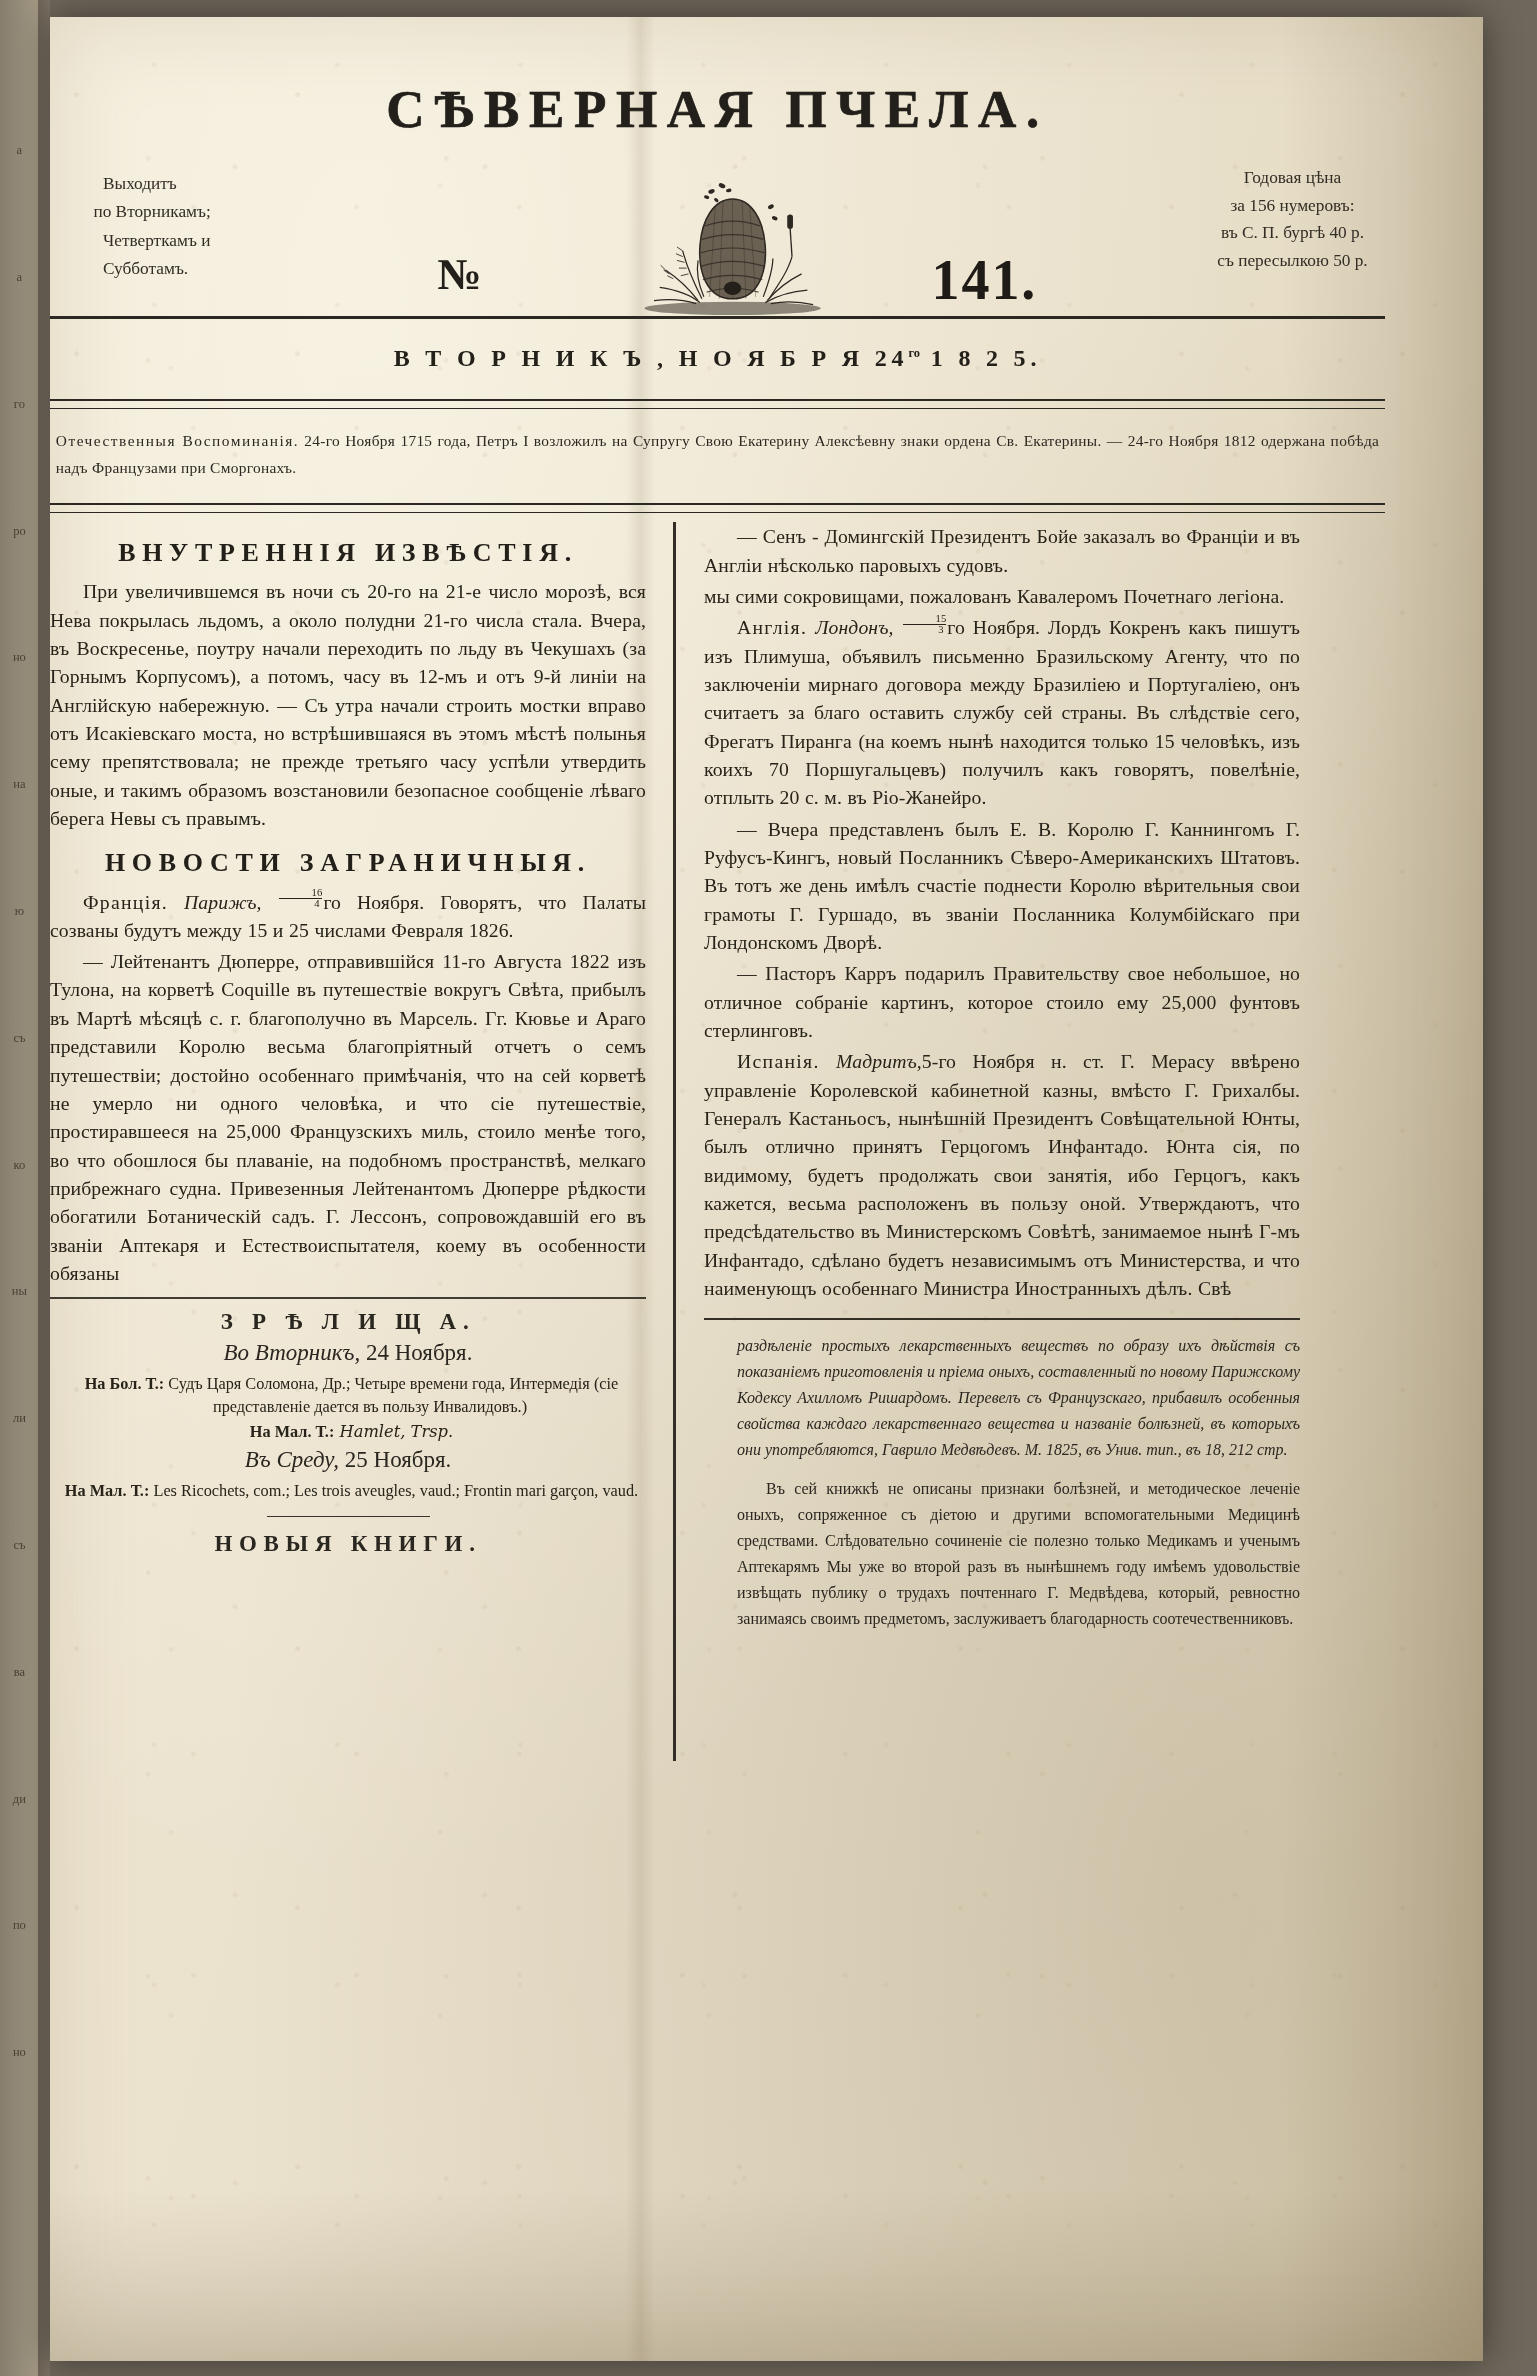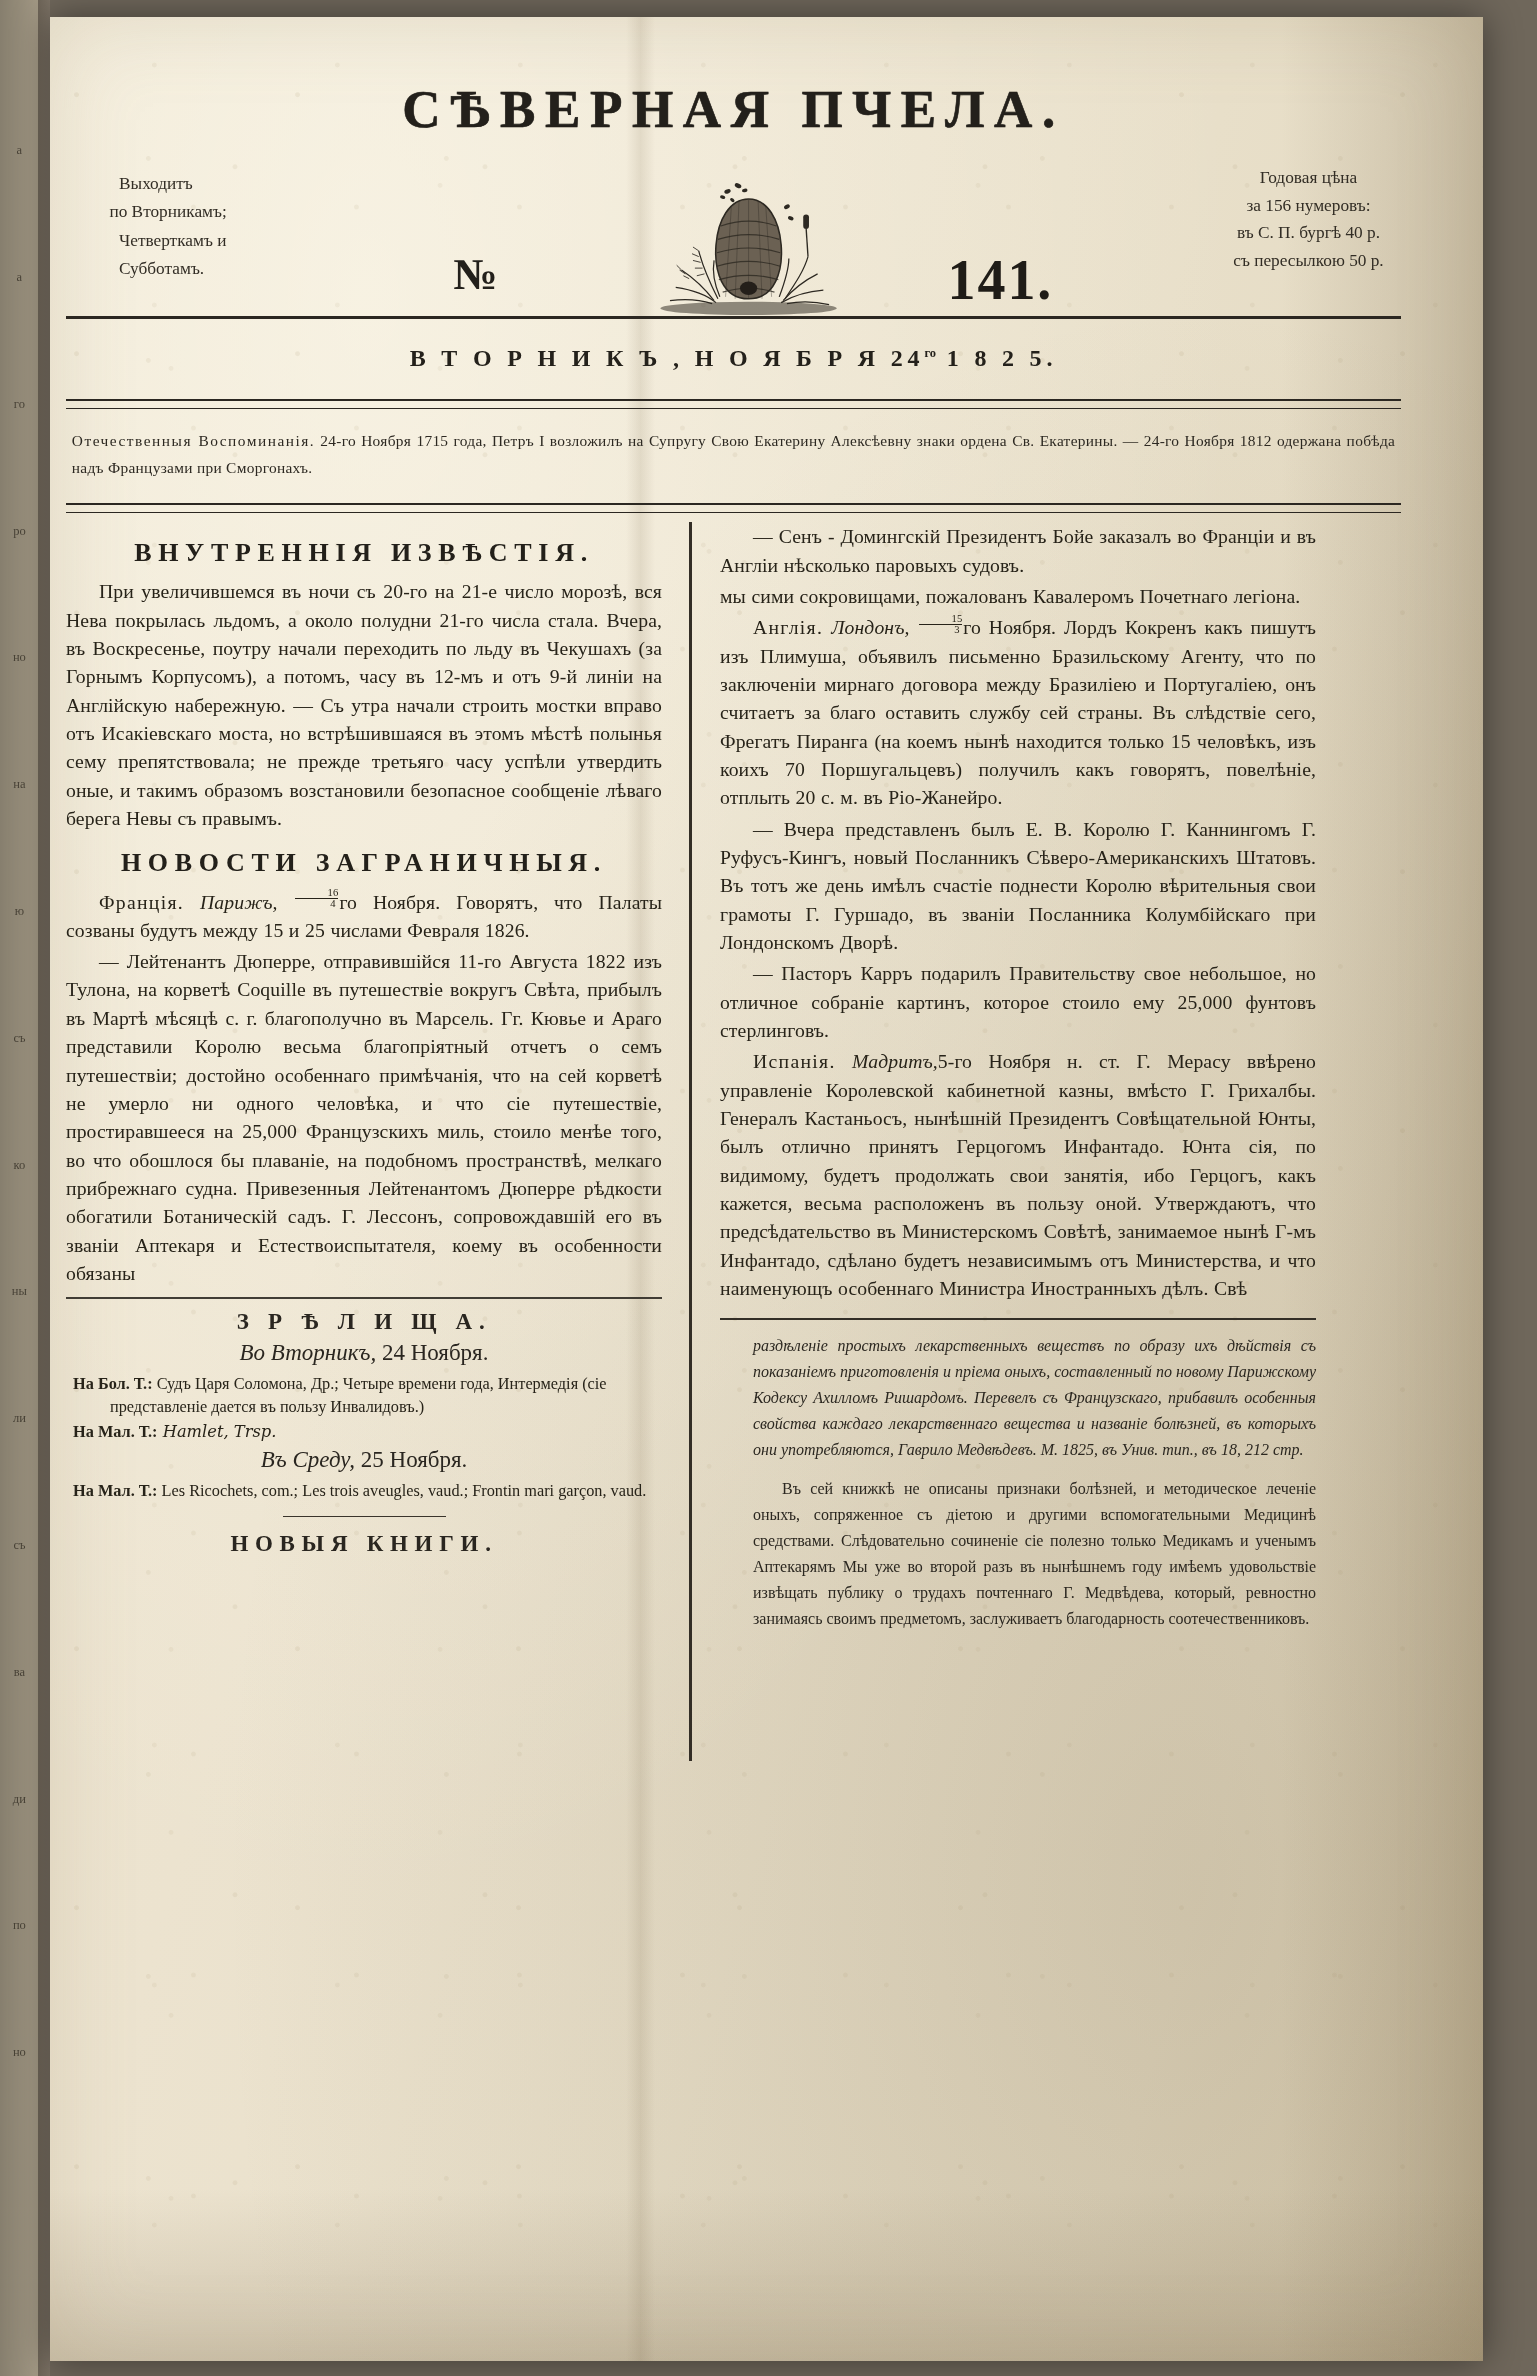--- a/index.html
+++ b/index.html
@@ -93,21 +93,20 @@
     background: linear-gradient(to top, rgba(110,92,62,.22) 0%, rgba(110,92,62,0) 100%);
     pointer-events: none;
   }
 
   
   .content {
     position: absolute;
     left: 50px; top: 29px;
     width: 1335px;
     color: #2a2620;
-    padding-left: 16px;
   }
 
   
   .masthead {
     position: relative;
     height: 279px;
   }
   .paper-title {
     text-align: center;
     font-family: "Liberation Serif", "DejaVu Serif", serif;
@@ -291,20 +290,21 @@
     margin: 3.8px 0 5.8px;
   }
   .theatre-day .rom { font-style: normal; }
   p.listing {
     font-size: 16.3px;
     line-height: 1.42;
     margin: 0 0 1.9px;
     padding-left: 44px;
     text-indent: -37px;
     color: #272319;
+    text-align: center;
   }
   p.listing .lbl { font-weight: 700; }
   p.listing .lat { font-family: "Liberation Serif", serif; }
   p.listing .goth { font-family: "DejaVu Serif", serif; font-style: italic; }
 
   
   .books-head {
     text-align: center;
     font-size: 23px;
     letter-spacing: 6.7px;

